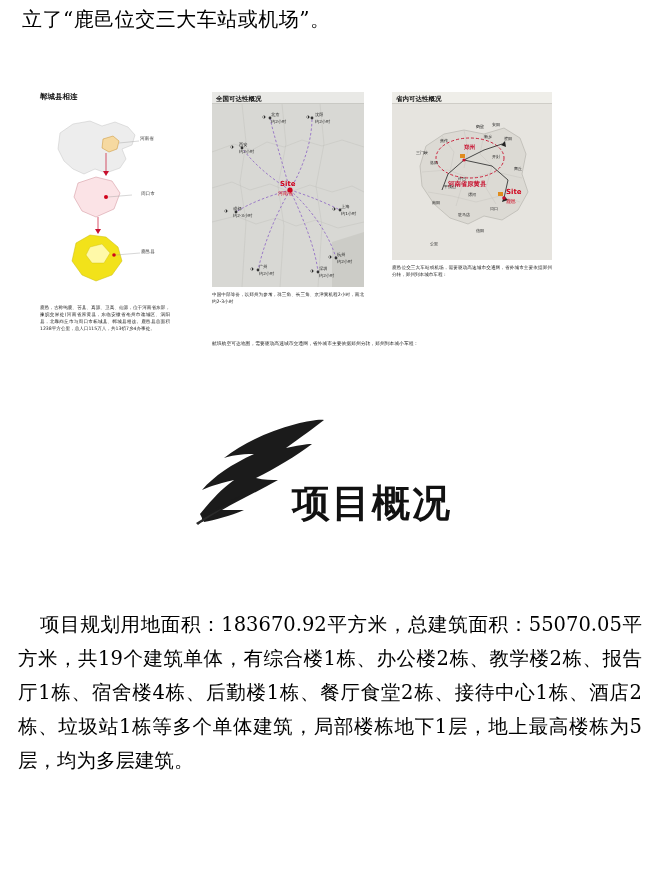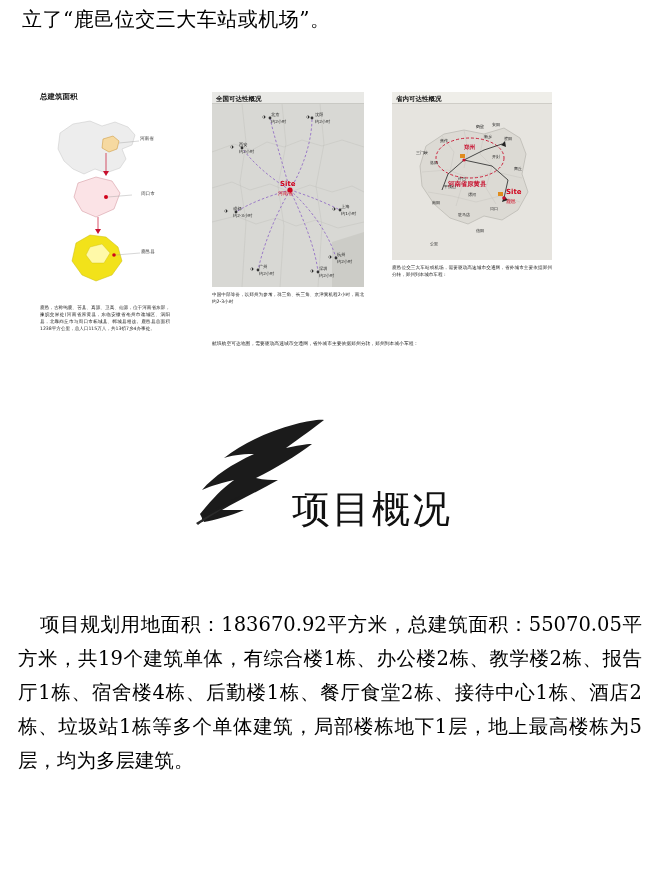--- a/index.html
+++ b/index.html
@@ -179,24 +179,24 @@
   .brush {
     position: absolute;
     left: 196px;
     top: 0;
     width: 130px;
     height: 115px;
   }
   .section-title {
     position: absolute;
     left: 292px;
-    top: 74px;
+    top: 68px;
     font-family: "DejaVu Serif", serif;
     font-size: 38px;
-    font-weight: normal;
+    font-weight: bold;
     letter-spacing: 2px;
     color: #111;
     white-space: nowrap;
   }
 
   
   .body-par {
     position: absolute;
     left: 18px;
     top: 608px;
@@ -210,21 +210,21 @@
   }
 </style>
 </head>
 <body>
 
 <div class="top-line">立了“鹿邑位交三大车站或机场”。</div>
 
 <div class="figure-row">
 
   <div class="fig fig1">
-    <div class="fig-title">总建筑面积</div>
+    <div class="fig-title">郸城县相连</div>
     <div class="fig1-canvas">
       <svg width="130" height="195" viewBox="0 0 130 195">
 
         <g fill="#ededed" stroke="#b9b9b9" stroke-width="0.4">
           <path d="M20 28 L33 19 L50 16 L62 21 L75 17 L88 22 L95 30 L92 40 L82 44 L86 54 L80 63 L66 68 L55 64 L44 69 L33 64 L24 56 L18 44 Z"></path>
         </g>
 
         <path d="M63 34 L73 31 L79 36 L77 44 L69 47 L62 43 Z" fill="#f6d9a0" stroke="#c8902e" stroke-width="0.5"></path>
 
         <line x1="79" y1="38" x2="99" y2="36" stroke="#999" stroke-width="0.4"></line>

